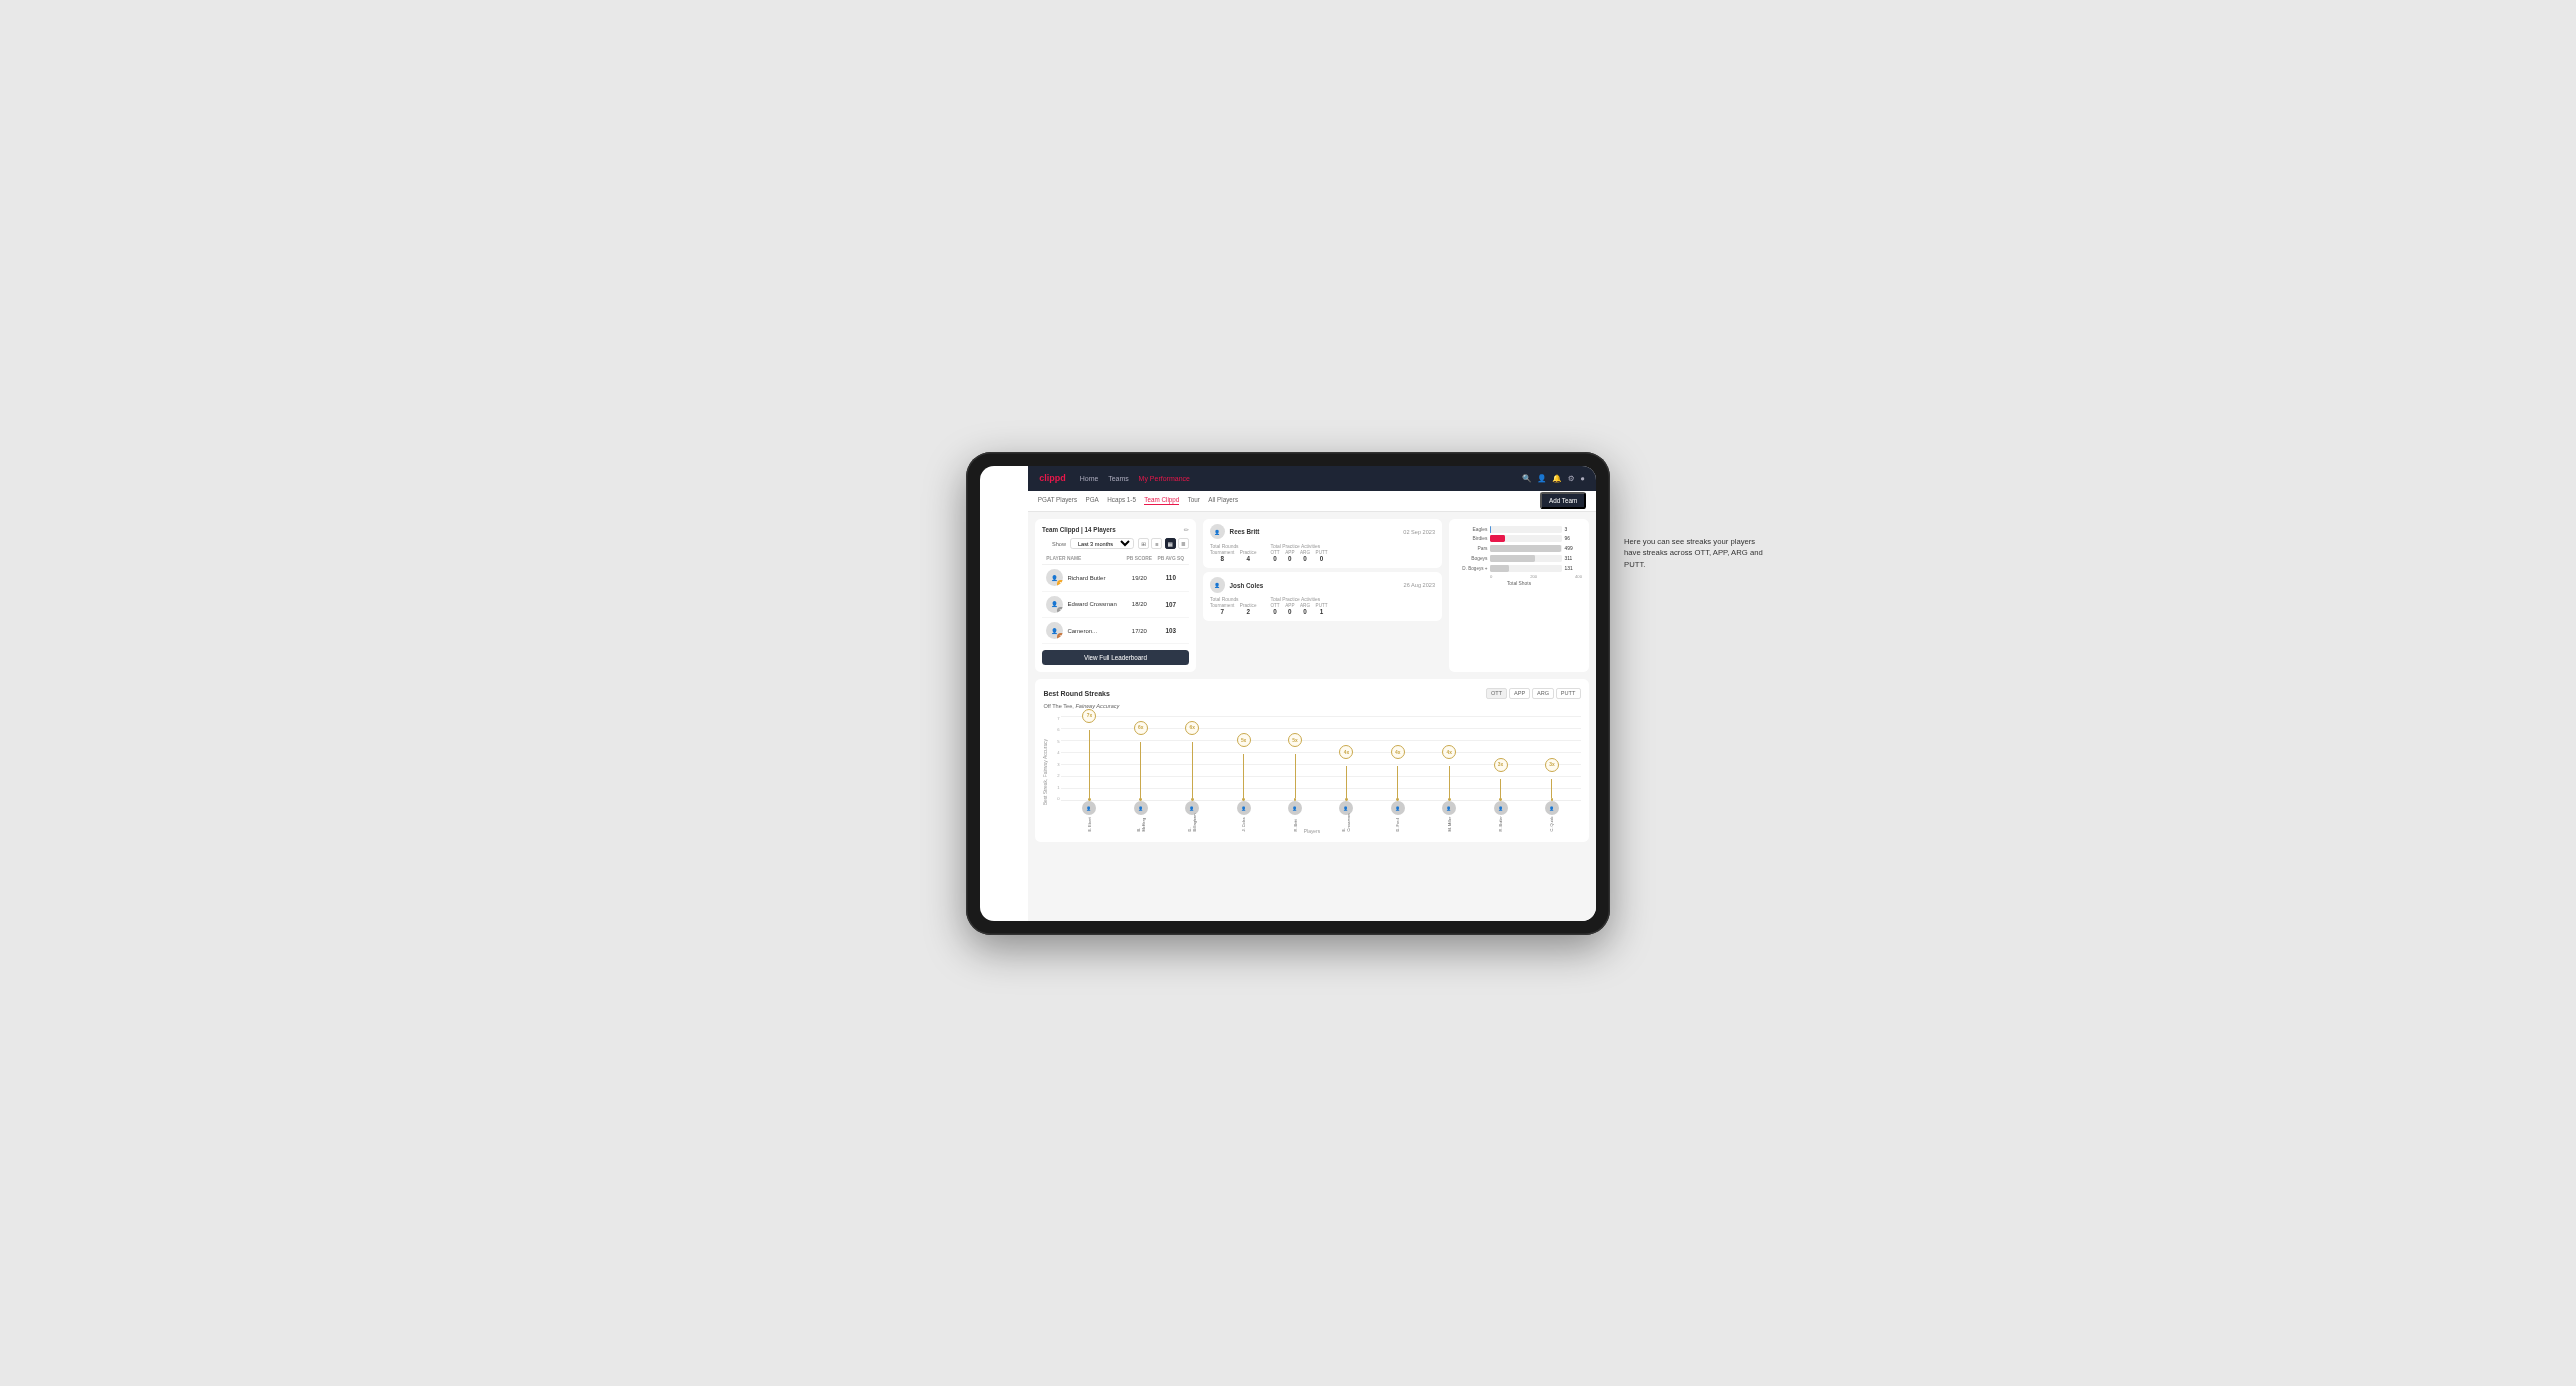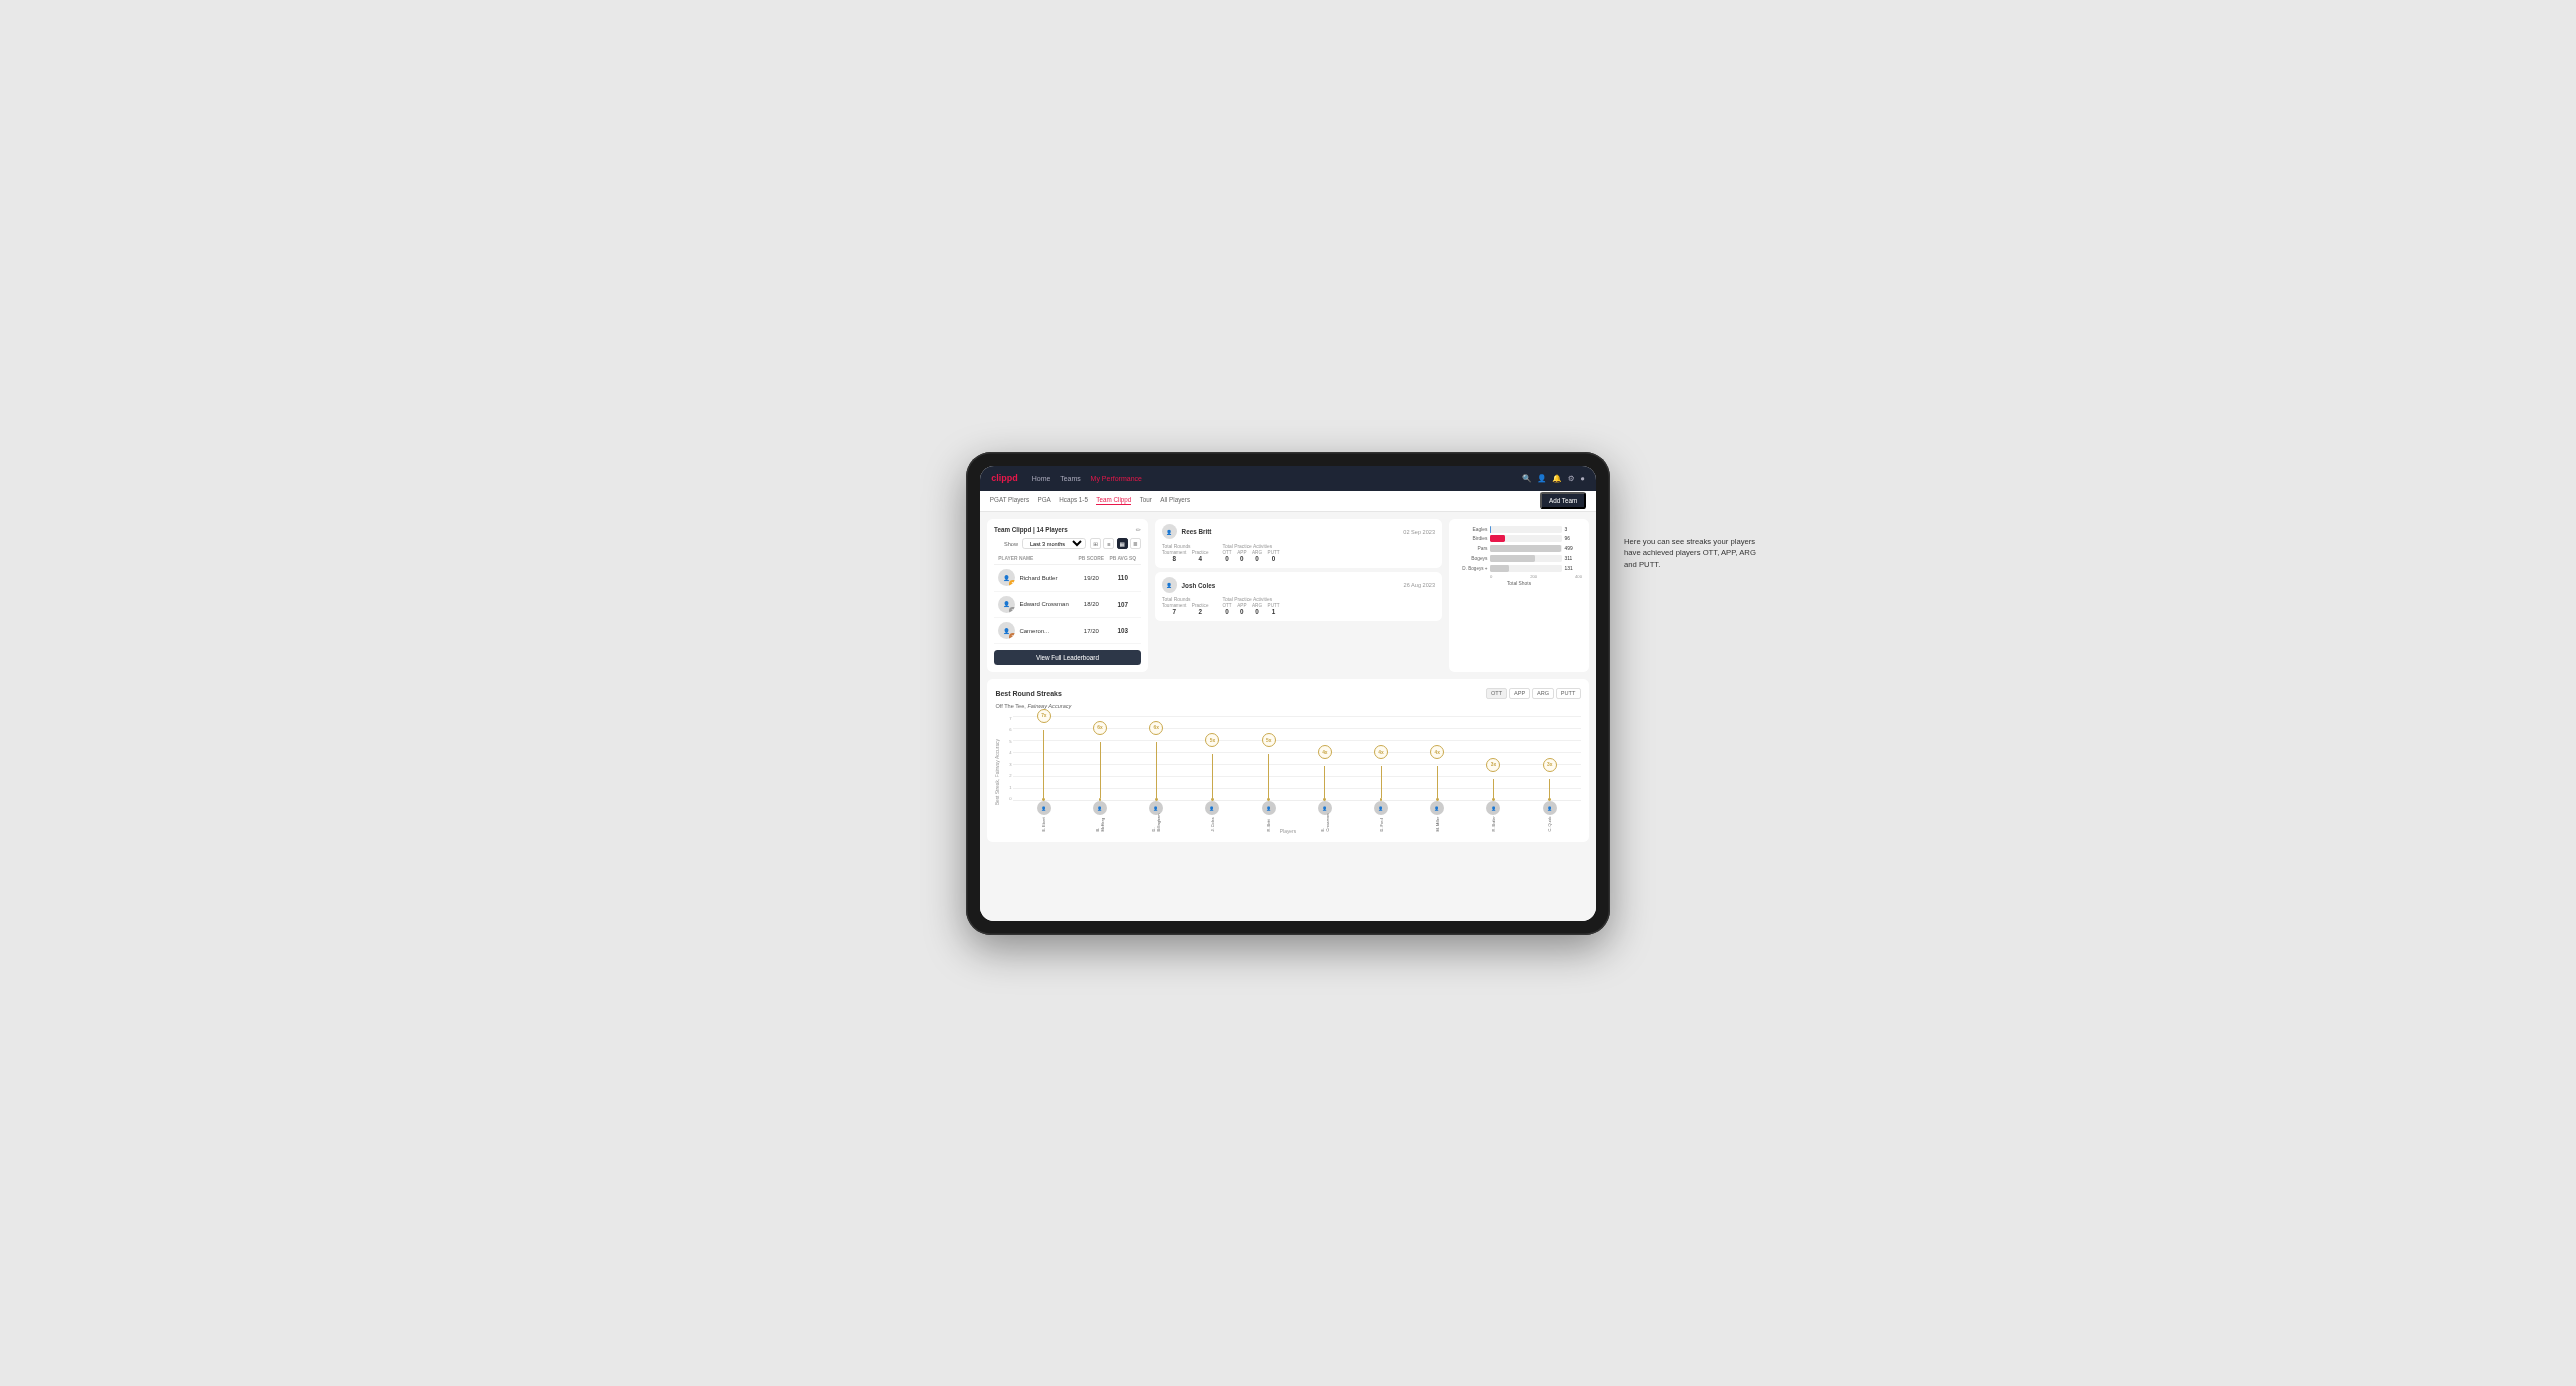--- a/index.html
+++ b/index.html
@@ -21,20 +21,21 @@
       position: relative;
     }
     .tablet-screen {
       width: 100%;
       height: 100%;
       background: #fff;
       border-radius: 14px;
       overflow: hidden;
       display: flex;
       flex-direction: column;
+      padding-left: 48px;
     }
     
     .nav-bar {
       background: #1e2535;
       display: flex;
       align-items: center;
       padding: 0 11.2px;
       height: 25px;
       flex-shrink: 0;
     }
@@ -703,16 +704,16 @@
             </div>
           </div>
           <div style="text-align:center; font-size:4.9px; color:#999; margin-top:1.4px;">Players</div>
         </div>
 
       </div>
     </div>
   </div>
 
   <div class="annotation">
-    <p>Here you can see streaks your players have achieved players OTT, APP, ARG and PUTT.</p>
+    <p>Here you can see streaks your players have streaks across OTT, APP, ARG and PUTT.</p>
   </div>
 </div>
 
 
 </body></html>

